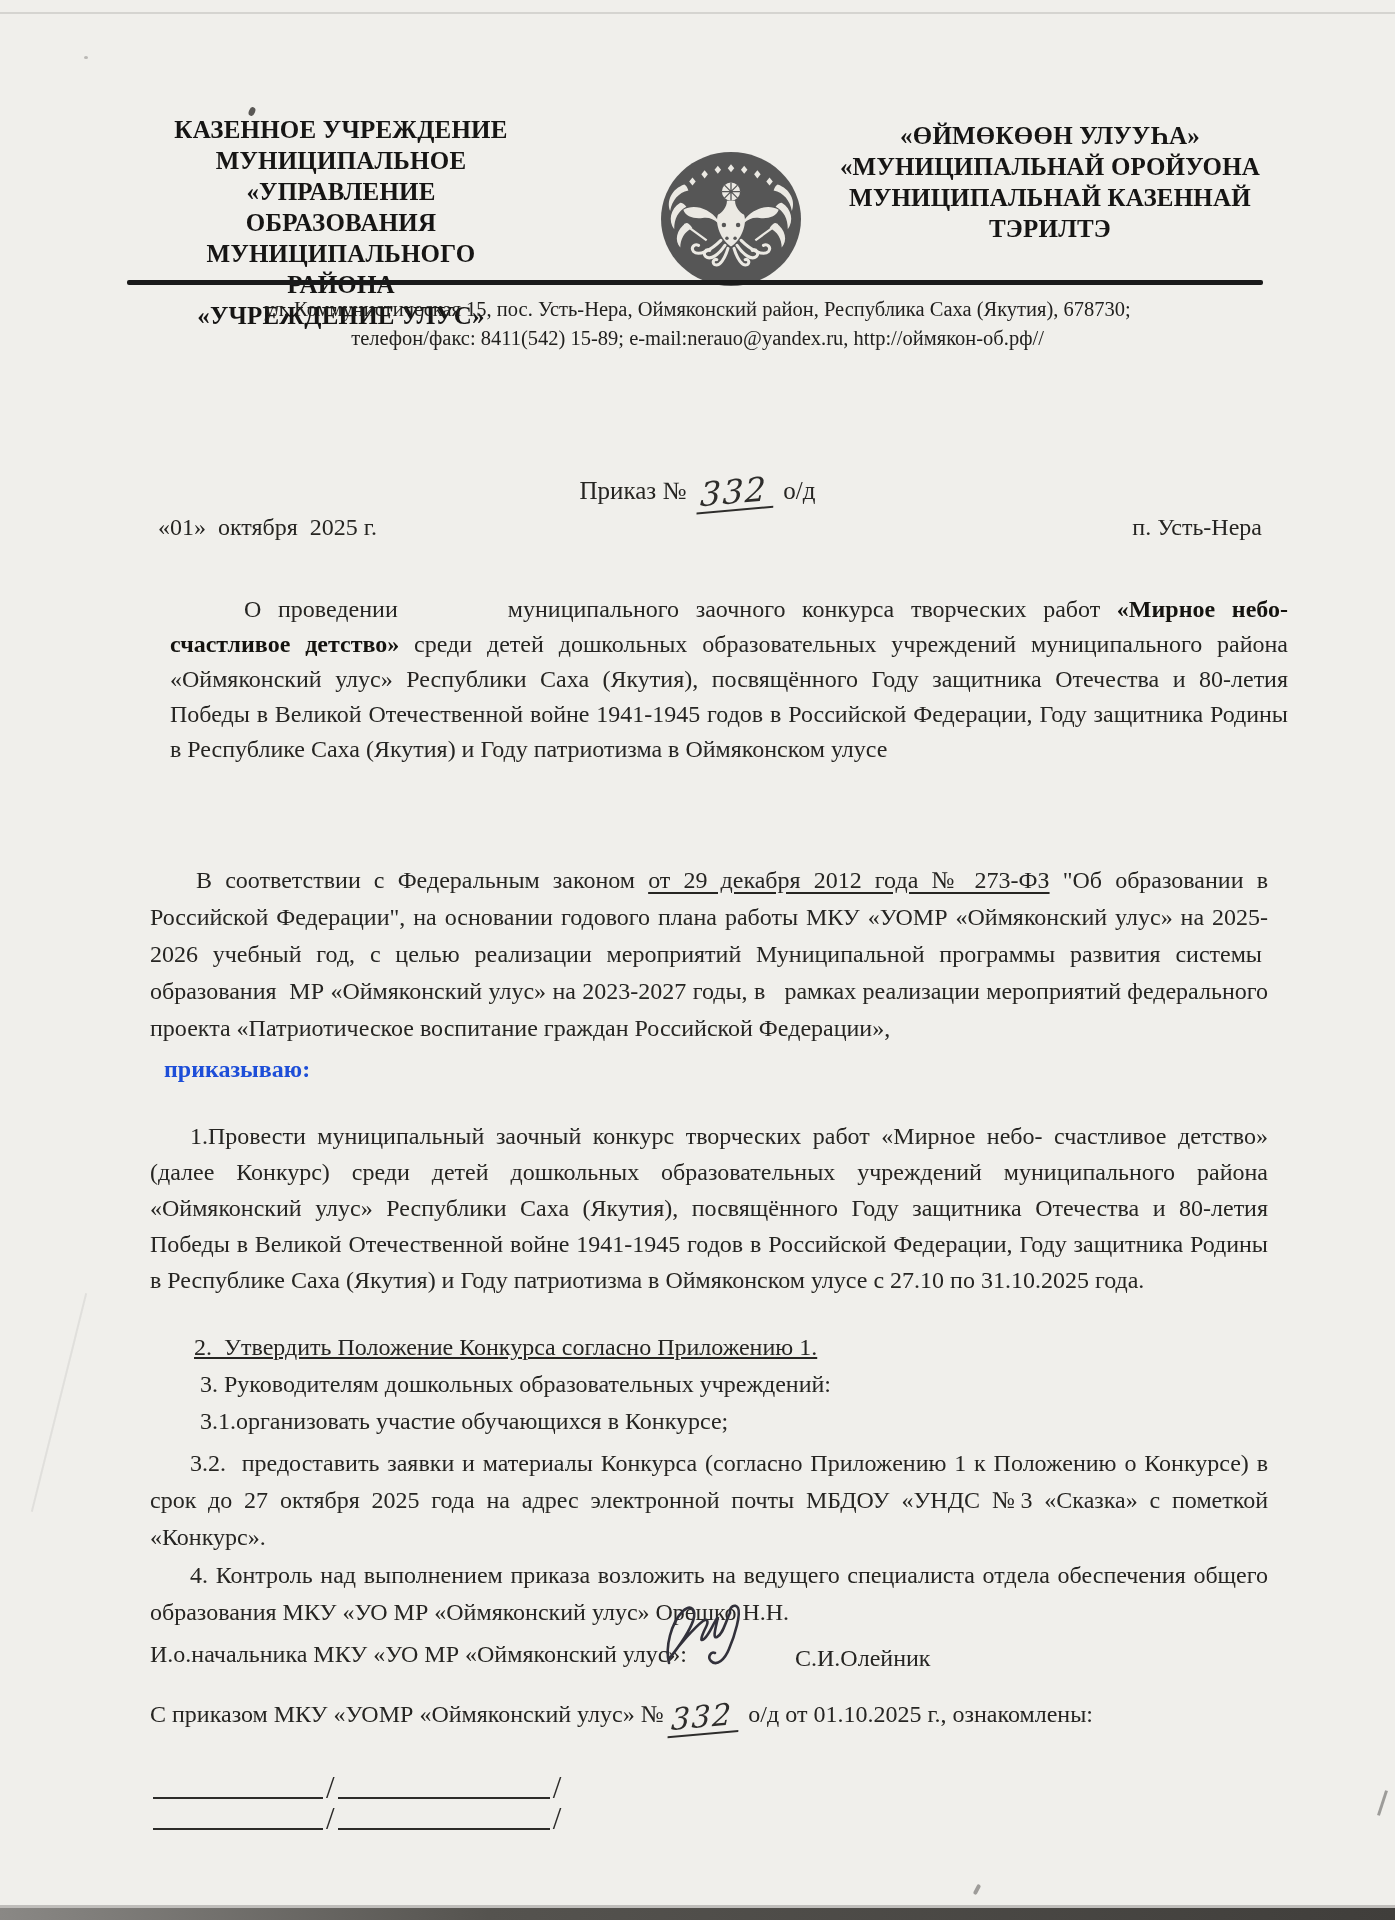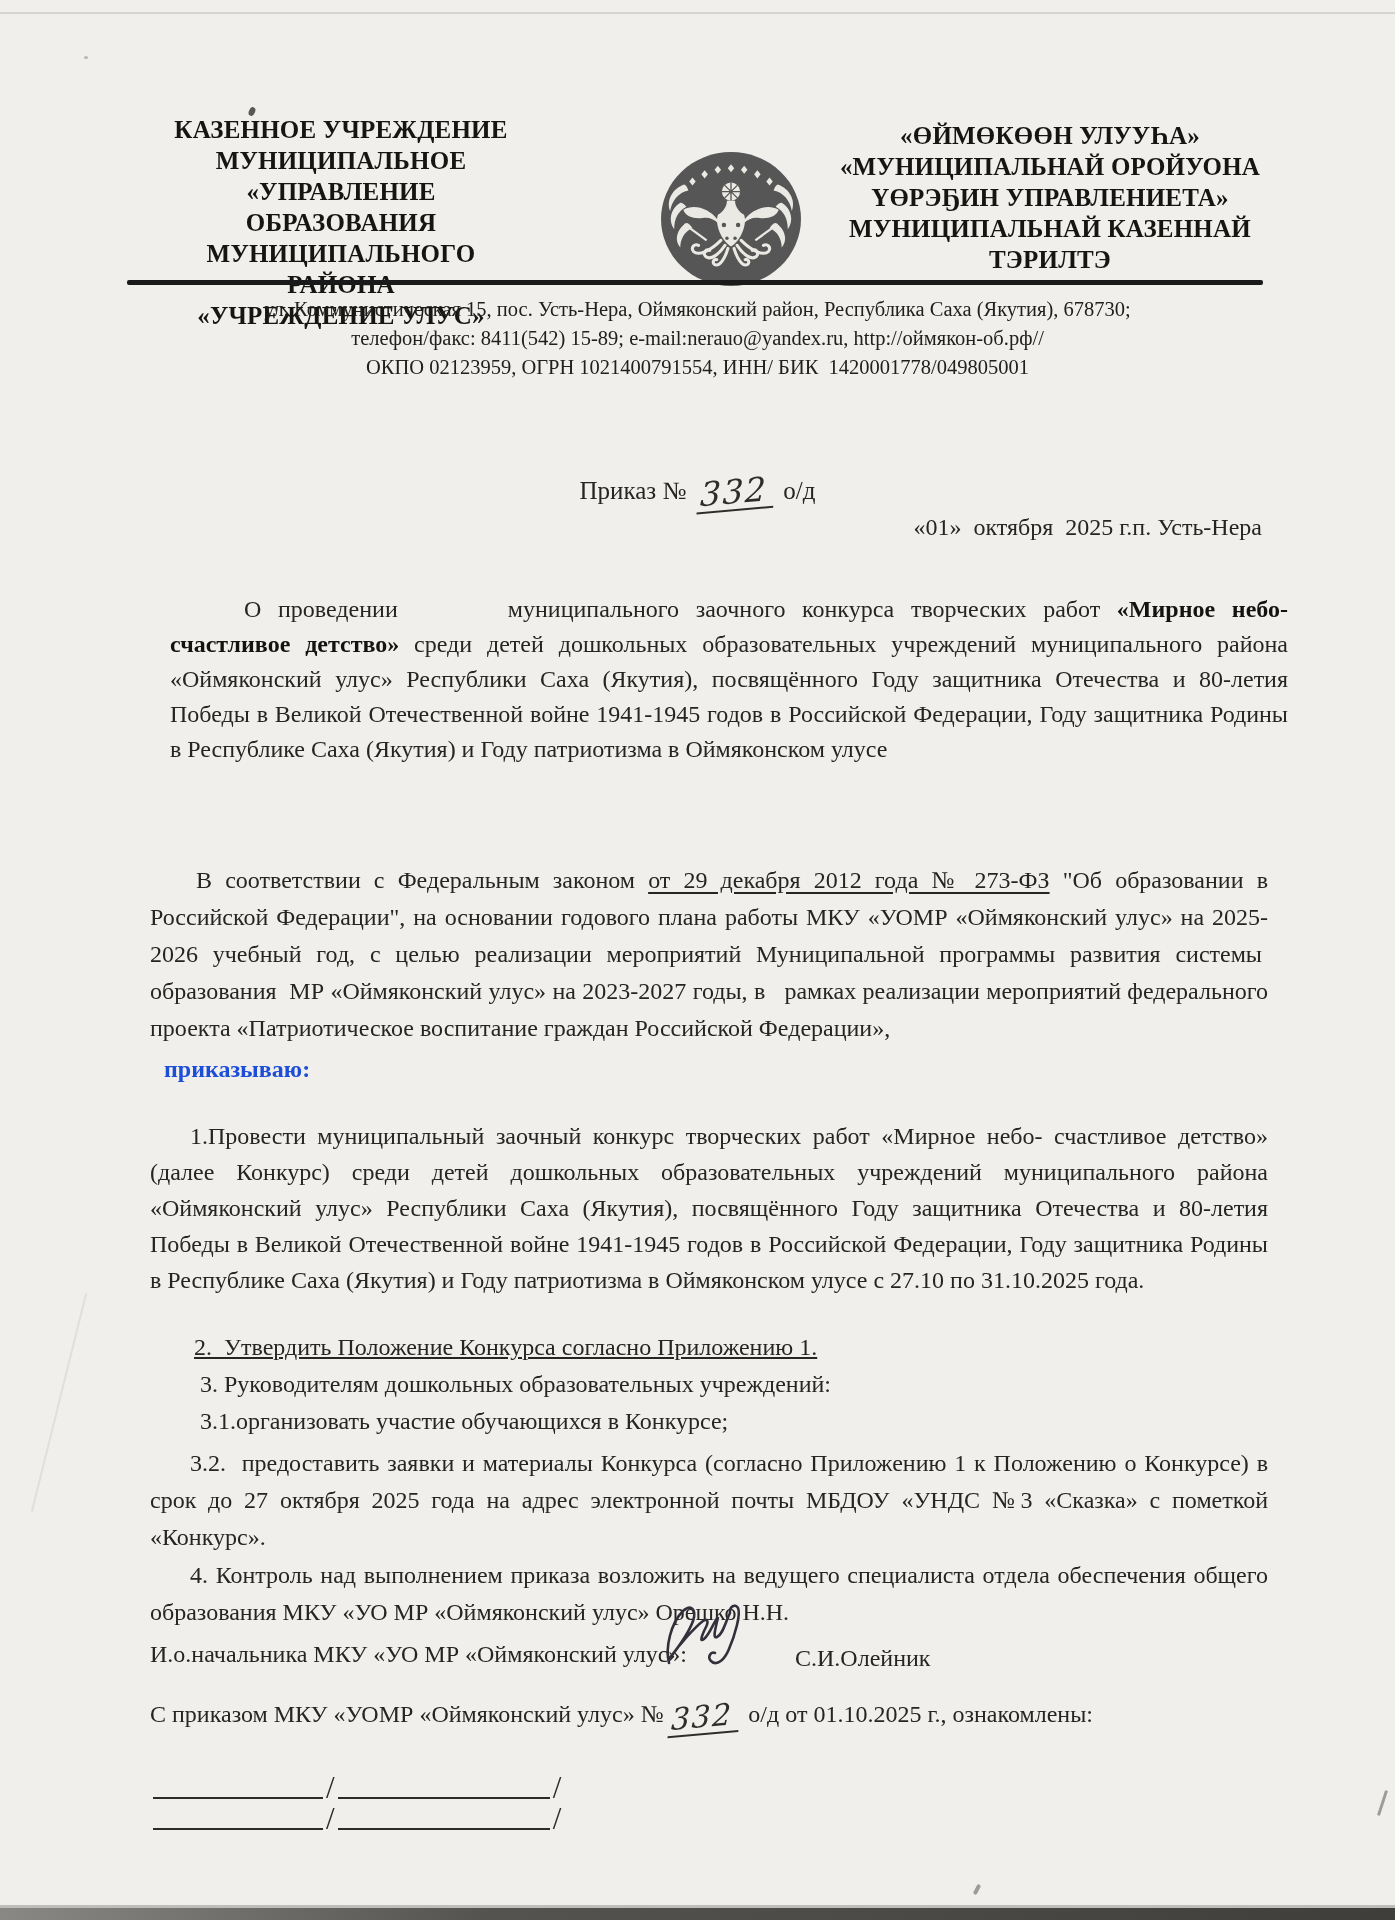--- a/index.html
+++ b/index.html
@@ -28,21 +28,21 @@
   
   .order-line{top:471px;left:0;width:1395px;text-align:center;font-size:25px;}
   .hand{
     display:inline-block;font-family:"DejaVu Serif",serif;font-style:italic;
     font-size:33px;line-height:1;color:#2e2d2b;letter-spacing:1.5px;
     transform:rotate(-5deg) skewX(-7deg);
     border-bottom:2px solid #2e2d2b;padding:0 6px 1px 3px;
     position:relative;top:4px;margin:0 4px;
   }
   .hand.small{font-size:30px;top:5px;}
-  .meta-row{top:514px;left:158px;width:1104px;display:flex;justify-content:flex-end;font-size:24px;}
+  .meta-row{top:514px;left:158px;width:1104px;display:flex;justify-content:space-between;font-size:24px;}
   
   .para{font-size:24px;text-align:justify;color:#262522;}
   .subject{top:568px;left:150px;width:1118px;line-height:35px;text-indent:74px;margin-left:20px;}
   .subject b{color:#14130f;}
   .gap{display:inline-block;width:110px;}
   .law{top:838px;left:150px;width:1118px;line-height:37px;text-indent:46px;}
   .ul{text-decoration:underline;text-underline-offset:4px;}
   .decree{top:1056px;left:164px;font-size:24px;font-weight:bold;color:#1d4ed8;}
   .i1{top:1094px;left:150px;width:1118px;line-height:36px;text-indent:40px;}
   .line-item{font-size:24px;}
@@ -128,31 +128,29 @@
         <path d="M116,34 C128,38 134,50 130,60 C128,50 122,42 112,40 C113,37 114,35 116,34 Z"></path>
         <path d="M120,52 C130,58 132,70 126,78 C126,68 122,60 114,56 C116,53 118,52 120,52 Z"></path>
         <path d="M114,72 C124,78 126,90 120,96 C120,88 116,80 108,77 C110,74 112,72 114,72 Z"></path>
       </g>
     </svg>
   </div>
 
   <div class="abs org org-right">
     <div>«ӨЙМӨКӨӨН УЛУУҺА»</div>
     <div>«МУНИЦИПАЛЬНАЙ ОРОЙУОНА</div>
-    <div>ҮӨРЭҔИН УПРАВЛЕНИЕТА»</div>
     <div>МУНИЦИПАЛЬНАЙ КАЗЕННАЙ</div>
     <div>ТЭРИЛТЭ</div>
   </div>
 
   <div class="abs divider"></div>
 
   <div class="abs contacts">
     <div>ул. Коммунистическая 15, пос. Усть-Нера, Оймяконский район, Республика Саха (Якутия), 678730;</div>
     <div>телефон/факс: 8411(542) 15-89; e-mail:nerauo@yandex.ru, http://оймякон-об.рф//</div>
-    <div>ОКПО 02123959, ОГРН 1021400791554, ИНН/ БИК&nbsp; 1420001778/049805001</div>
   </div>
 
   <div class="abs order-line">
     <span>Приказ №</span>
     <span class="hand">332</span>
     <span>о/д</span>
   </div>
 
   <div class="abs meta-row">
     <span>«01»&nbsp; октября&nbsp; 2025 г.</span>

